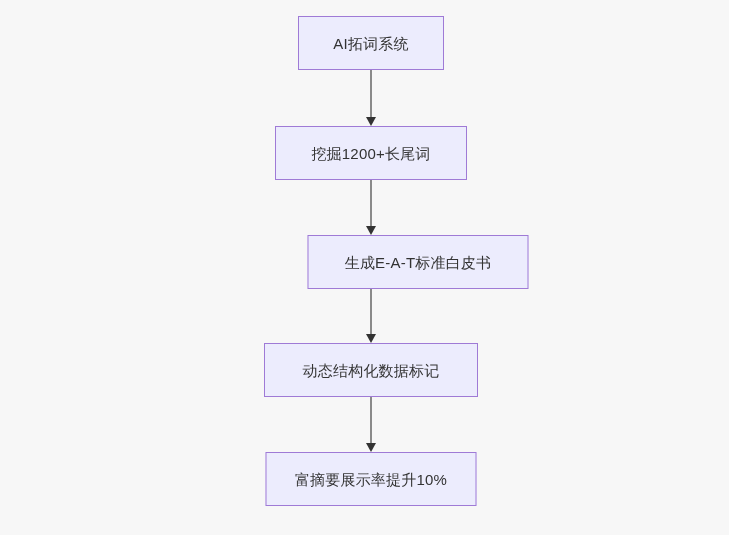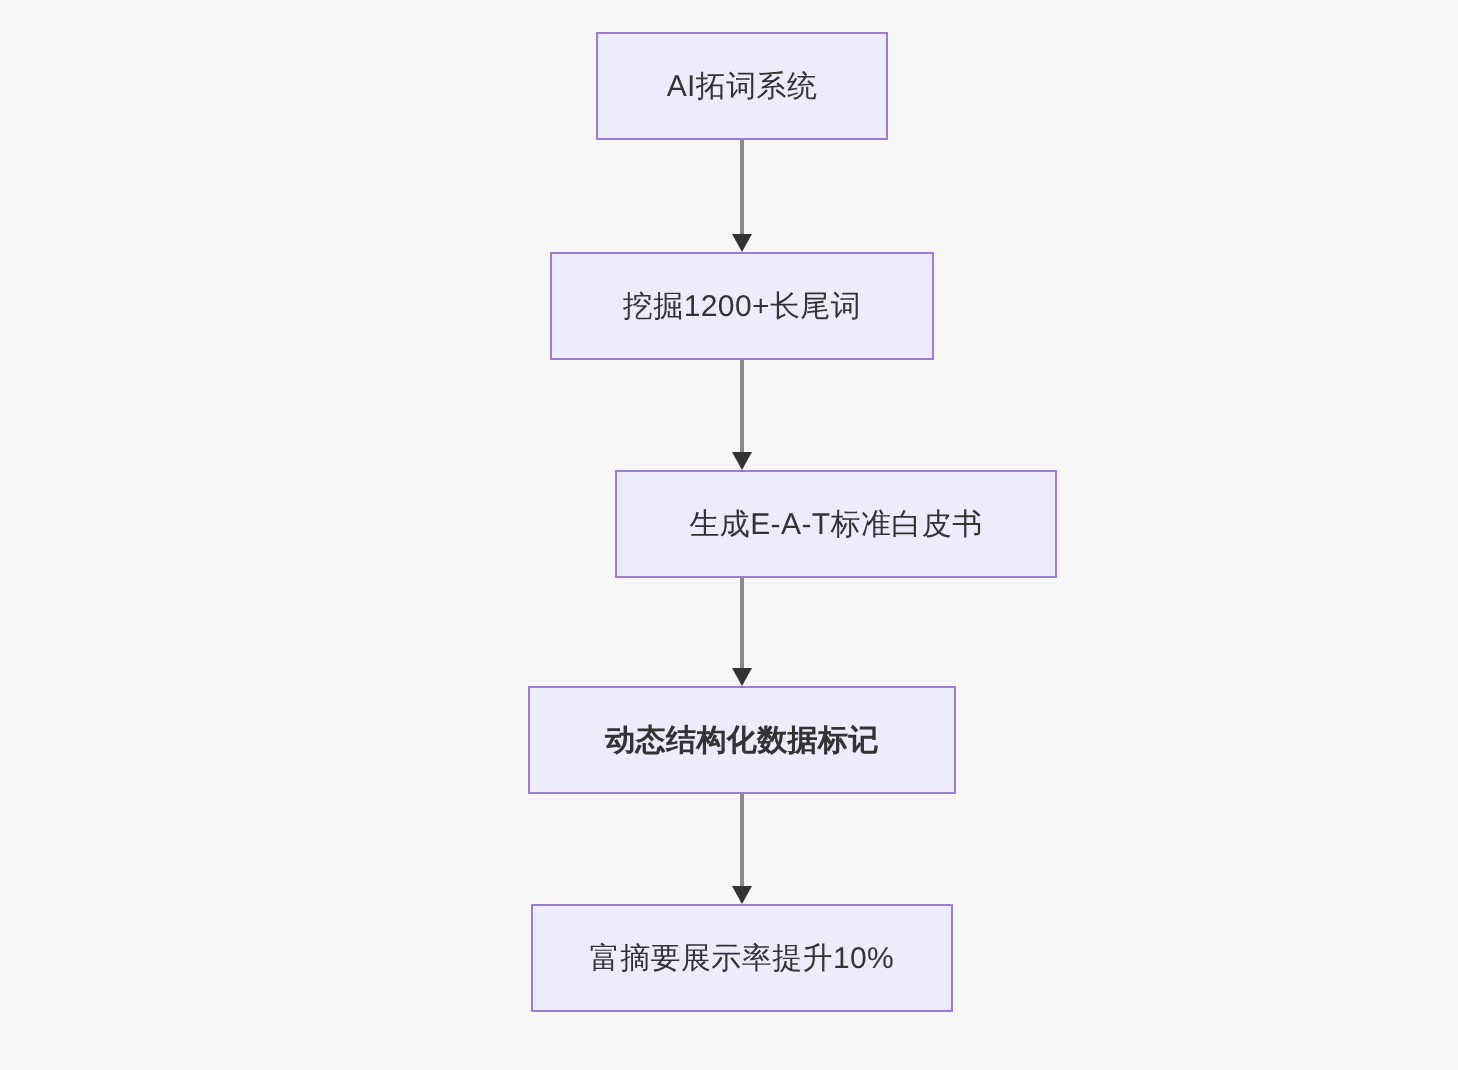--- a/index.html
+++ b/index.html
@@ -88,21 +88,21 @@
 
   <div class="flow-node" id="flow-node-3" style="left: 371px; top: 235px; width: 221px; height: 54px; margin-left: 47px;">
     <span class="flow-node-label">生成E-A-T标准白皮书</span>
   </div>
 
   <div class="flow-connector" id="flow-connector-3" style="left: 371px; top: 289px; height: 54px;">
     <div class="connector-line" style="height: 46px;"></div>
     <div class="connector-arrowhead"></div>
   </div>
 
-  <div class="flow-node" id="flow-node-4" style="left: 371px; top: 343px; width: 214px; height: 54px; font-weight: bold;">
+  <div class="flow-node" id="flow-node-4" style="left: 371px; top: 343px; width: 214px; height: 54px;">
     <span class="flow-node-label">动态结构化数据标记</span>
   </div>
 
   <div class="flow-connector" id="flow-connector-4" style="left: 371px; top: 397px; height: 55px;">
     <div class="connector-line" style="height: 47px;"></div>
     <div class="connector-arrowhead"></div>
   </div>
 
   <div class="flow-node" id="flow-node-5" style="left: 371px; top: 452px; width: 211px; height: 54px;">
     <span class="flow-node-label">富摘要展示率提升10%</span>

